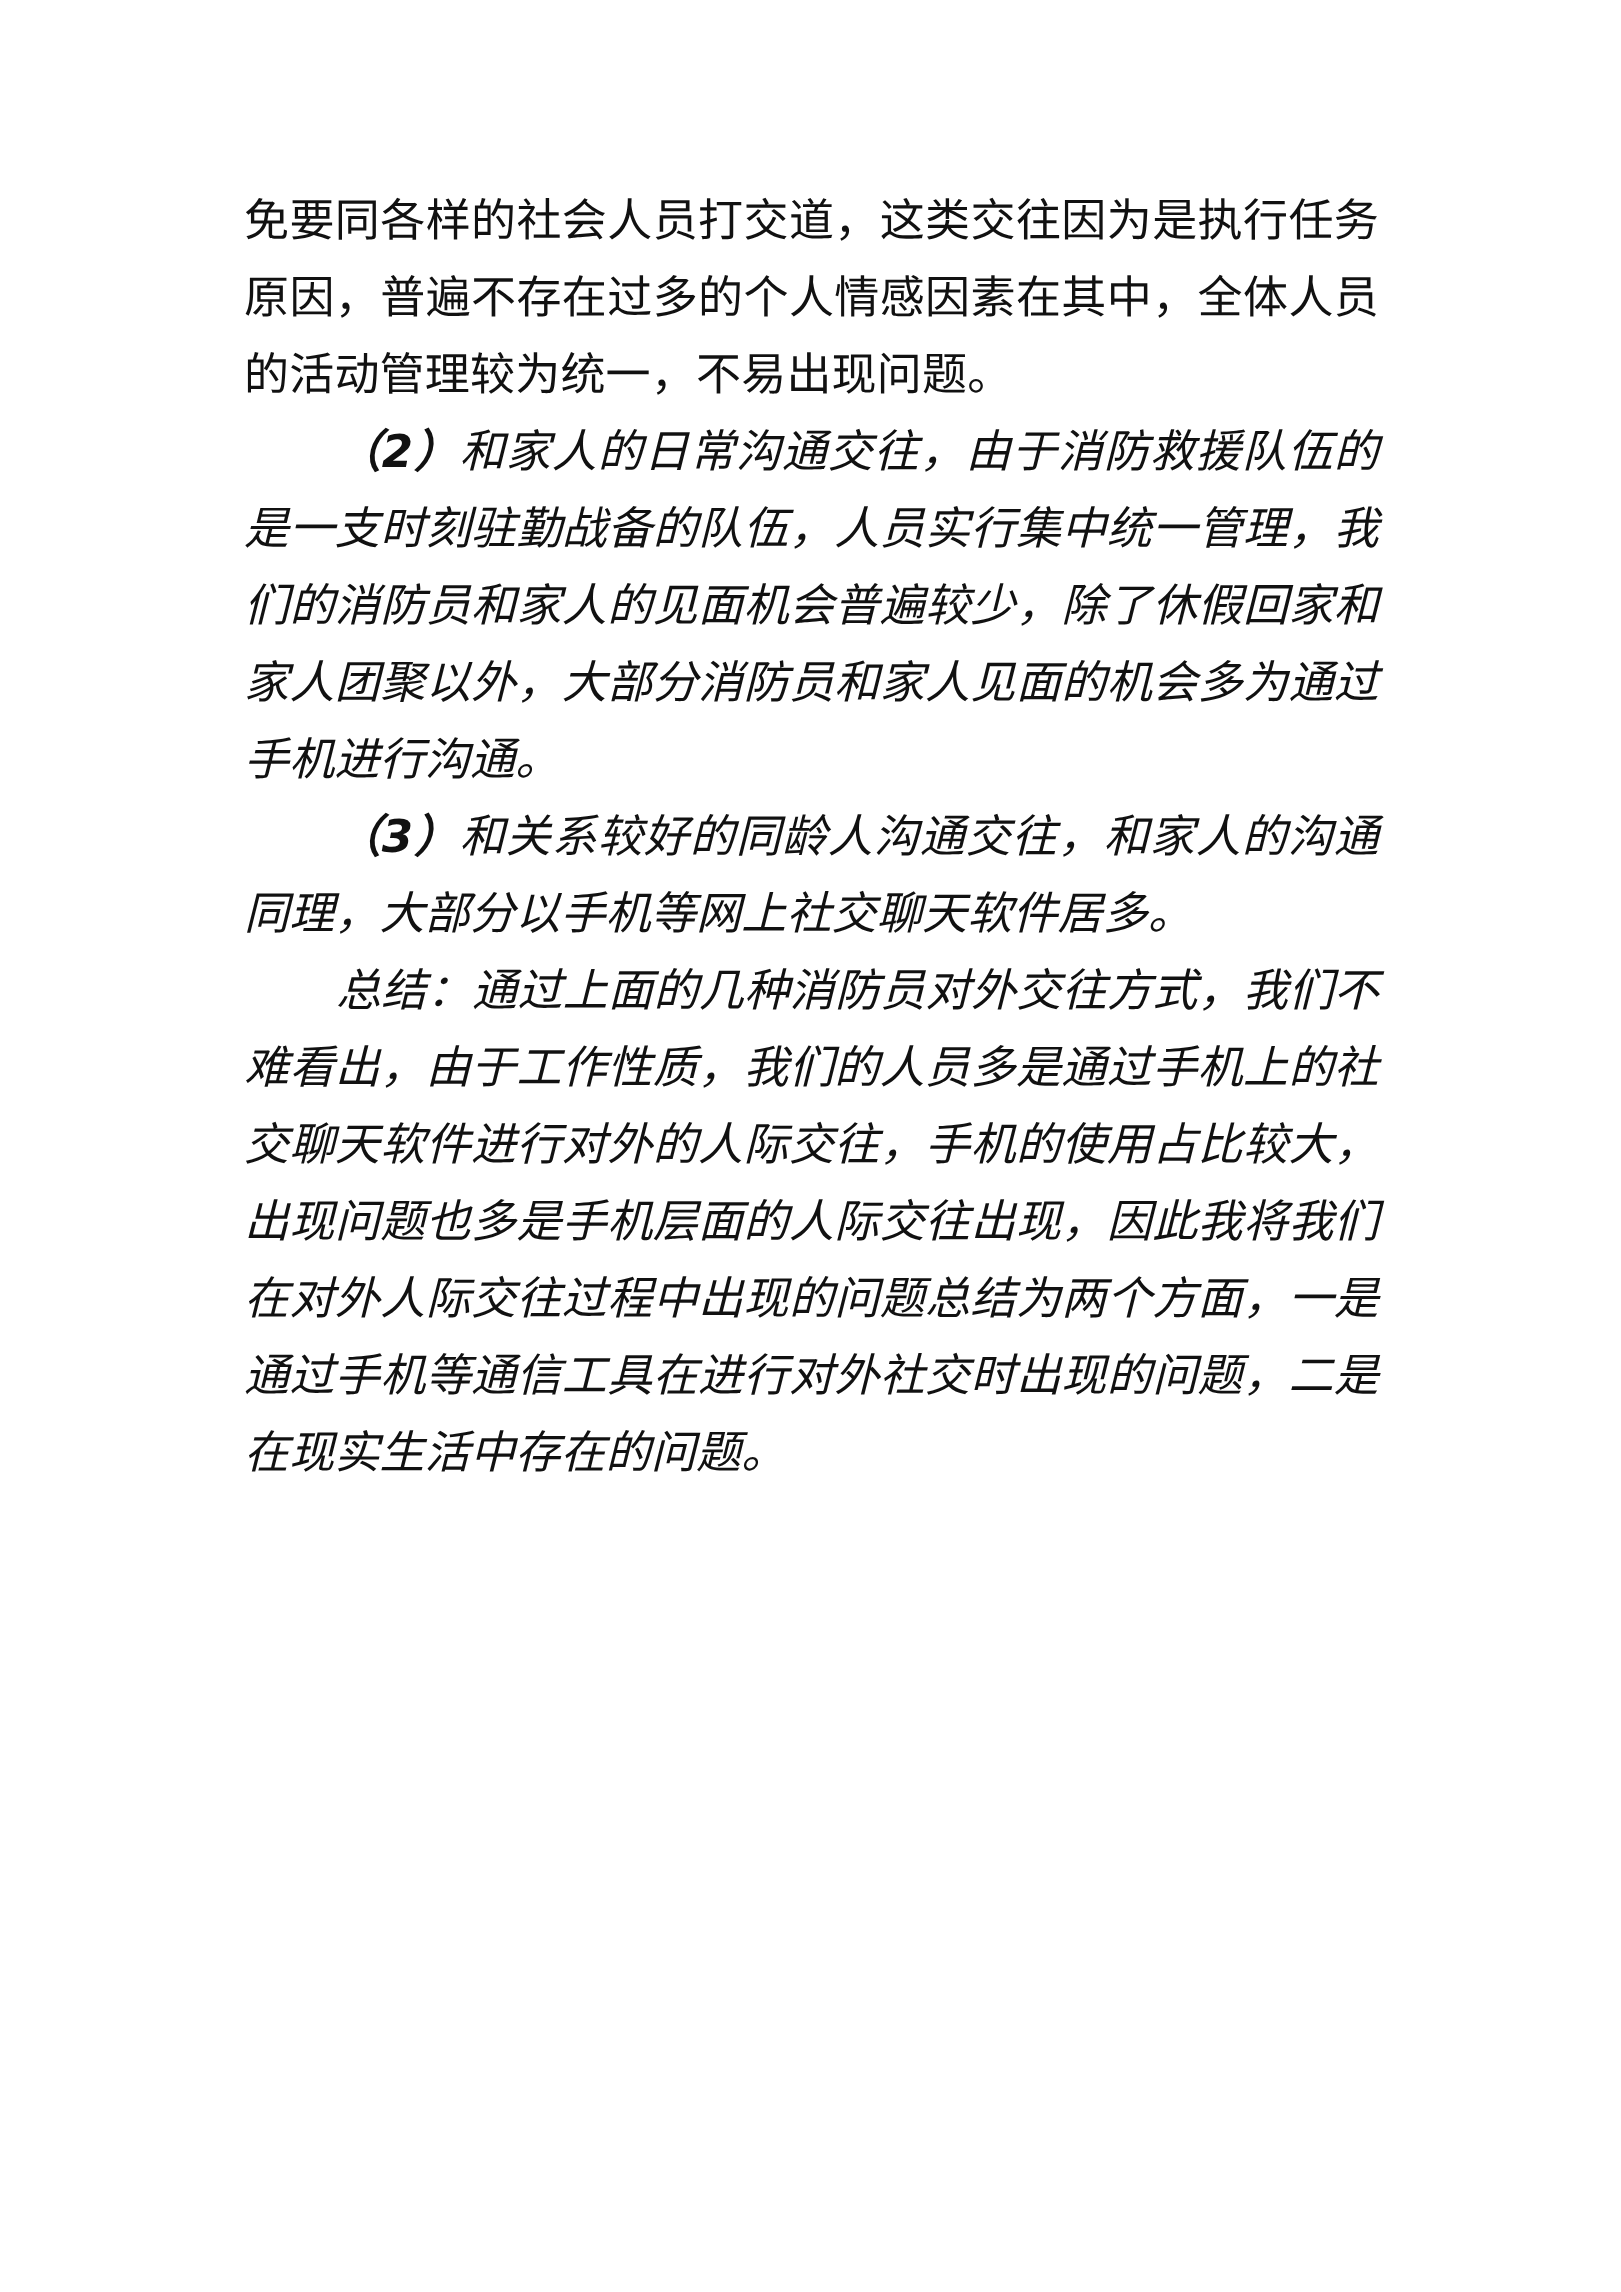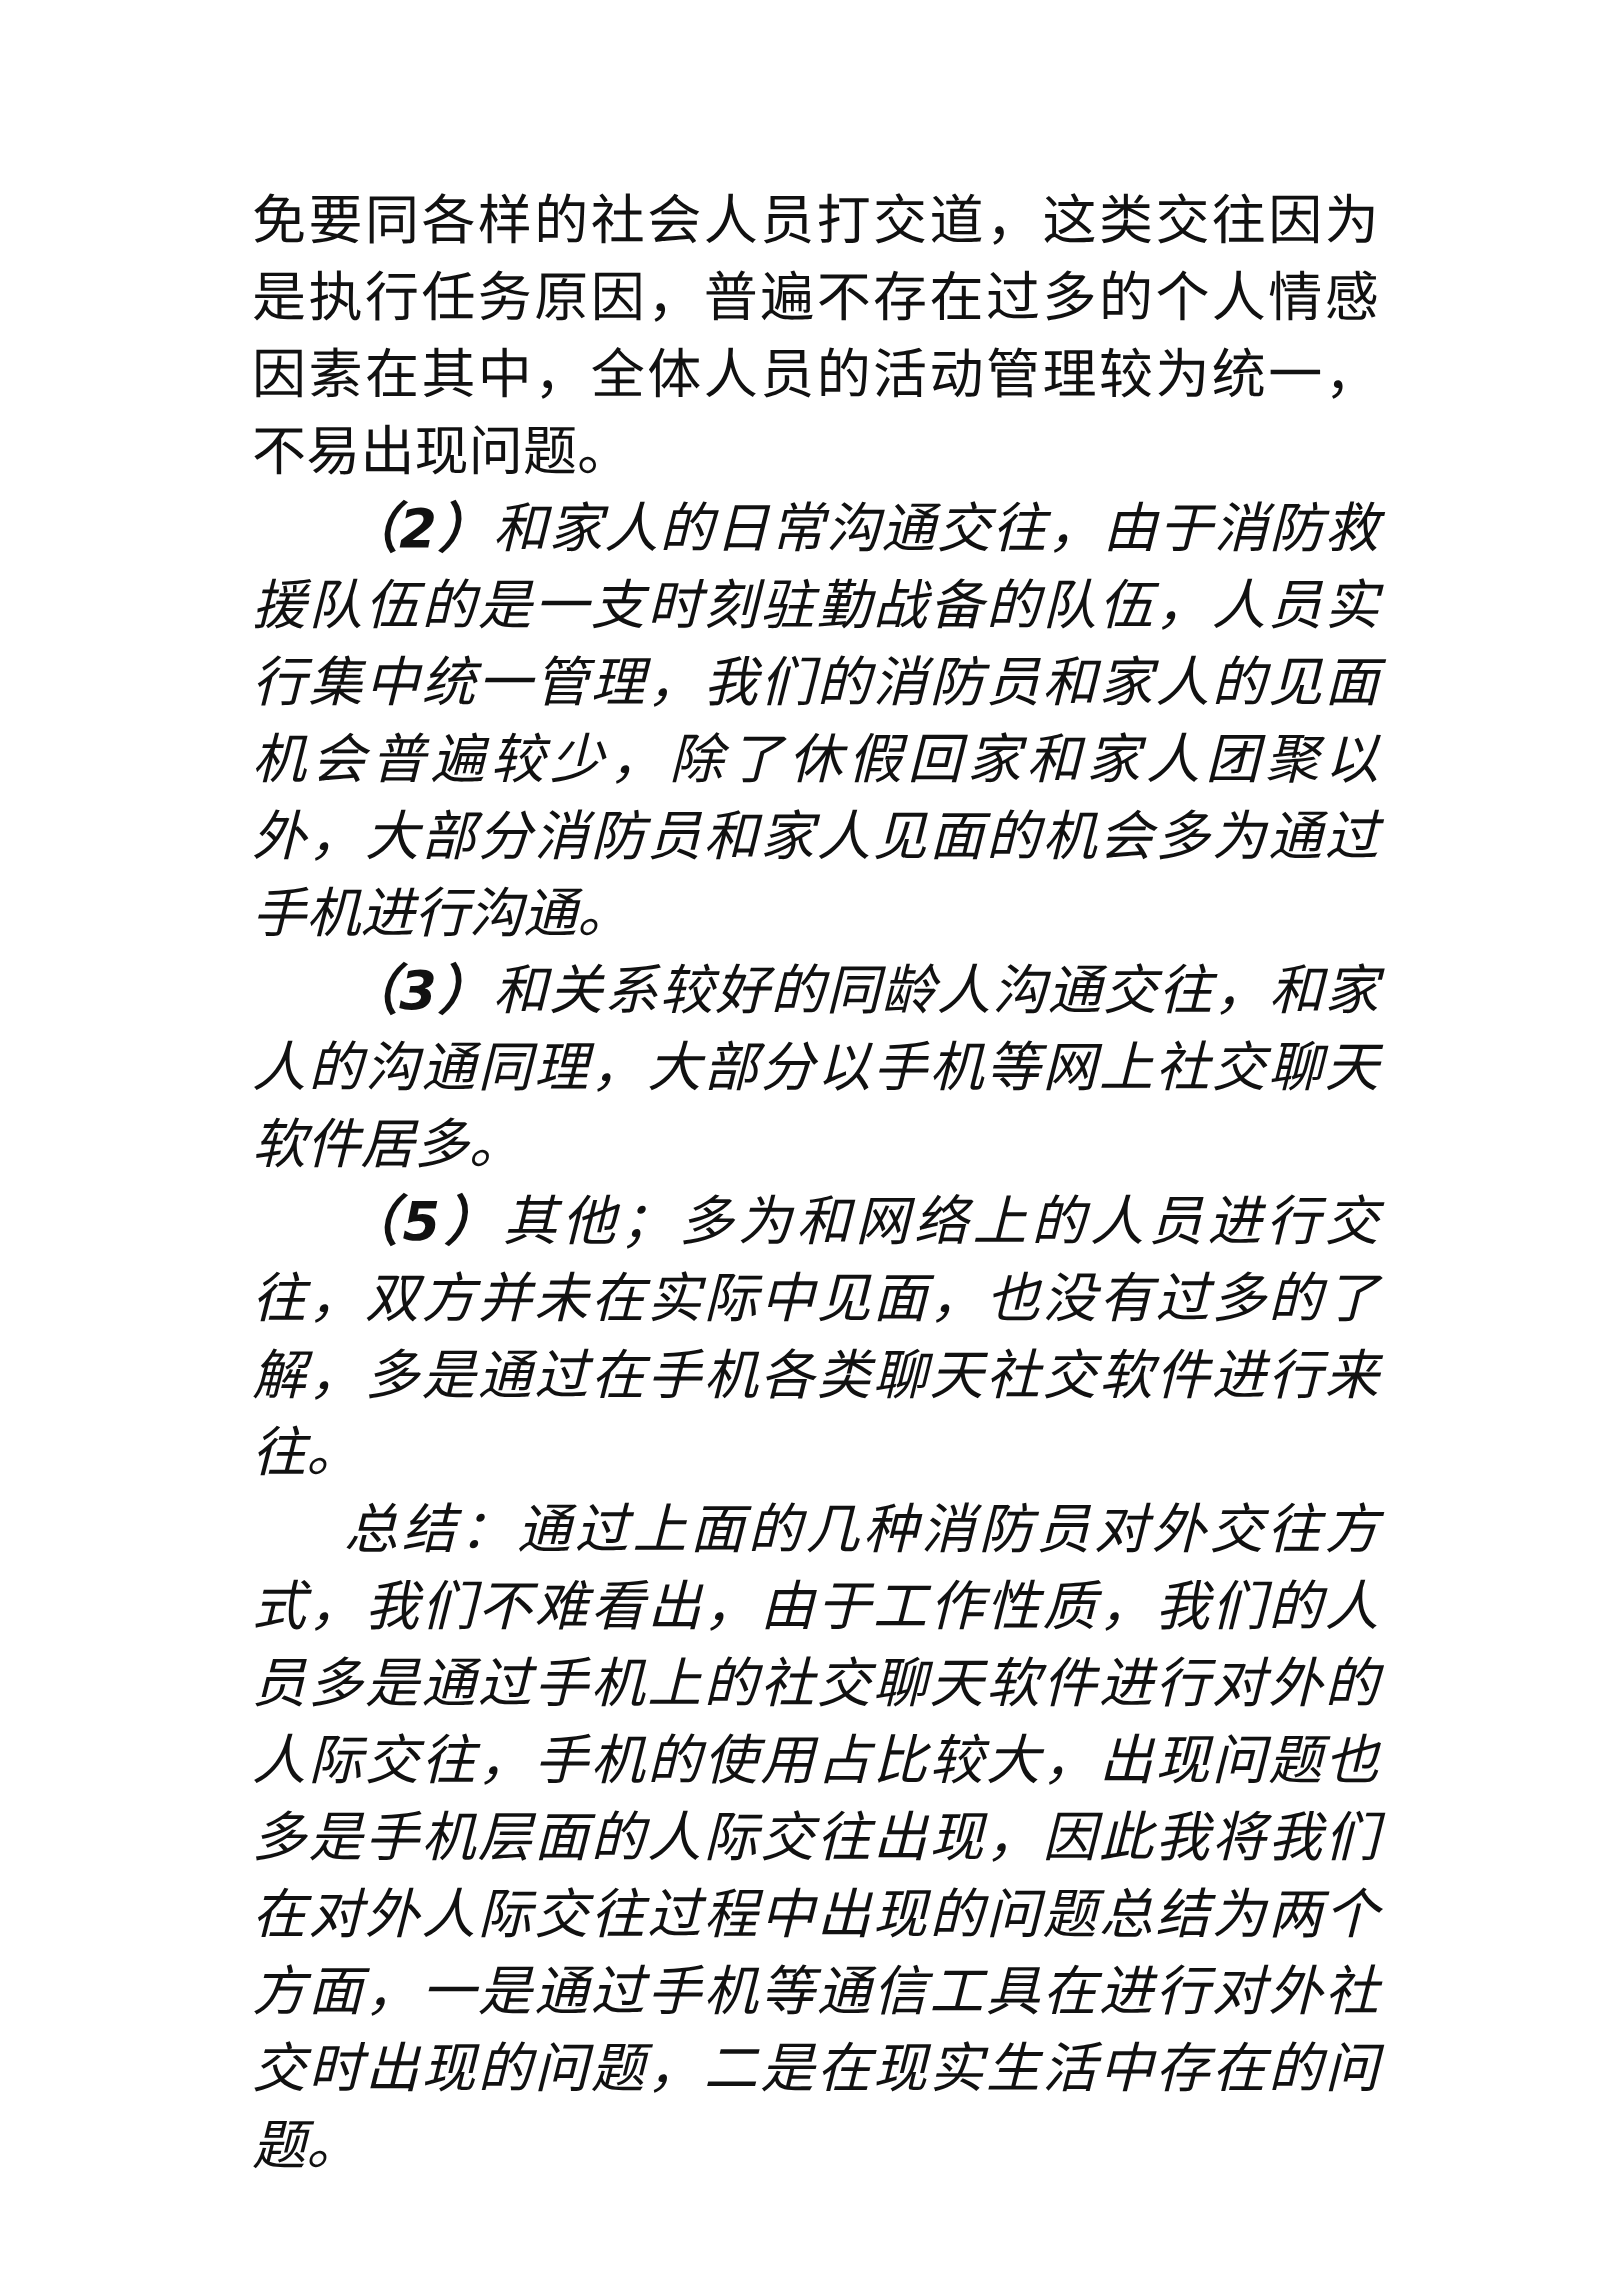--- a/index.html
+++ b/index.html
@@ -21,23 +21,23 @@
     overflow: hidden;
     box-sizing: border-box;
   }
   .text-column {
     position: absolute;
     left: 240px;
     top: 182px;
     width: 1139px;
   }
   p.para {
-    margin: 0 0 0 12px;
+    margin: 0 0 0 4px;
     padding: 0;
-    font-size: 54px;
+    font-size: 45px;
     line-height: 77px;
     letter-spacing: 0.2px;
     text-align: justify;
     text-justify: inter-character;
     text-align-last: left;
     word-break: break-all;
     font-weight: 400;
     color: #111111;
   }
   p.para.indent {
@@ -64,23 +64,20 @@
 
     <p class="para indent">
       <span class="marker">（2）</span><span>和家人的日常沟通交往，由于消防救援队伍的是一支时刻驻勤战备的队伍，人员实行集中统一管理，我们的消防员和家人的见面机会普遍较少，除了休假回家和家人团聚以外，大部分消防员和家人见面的机会多为通过手机进行沟通。</span>
     </p>
 
     <p class="para indent">
       <span class="marker">（3）</span><span>和关系较好的同龄人沟通交往，和家人的沟通同理，大部分以手机等网上社交聊天软件居多。</span>
     </p>
 
 
-    <p class="para indent">
-      <span class="marker">（5）</span><span>其他；多为和网络上的人员进行交往，双方并未在实际中见面，也没有过多的了解，多是通过在手机各类聊天社交软件进行来往。</span>
-    </p>
 
     <p class="para indent">
       <span class="lead-label">总结：</span><span>通过上面的几种消防员对外交往方式，我们不难看出，由于工作性质，我们的人员多是通过手机上的社交聊天软件进行对外的人际交往，手机的使用占比较大，出现问题也多是手机层面的人际交往出现，因此我将我们在对外人际交往过程中出现的问题总结为两个方面，一是通过手机等通信工具在进行对外社交时出现的问题，二是在现实生活中存在的问题。</span>
     </p>
 
   </div>
 </div>
 
 
 </body></html>

